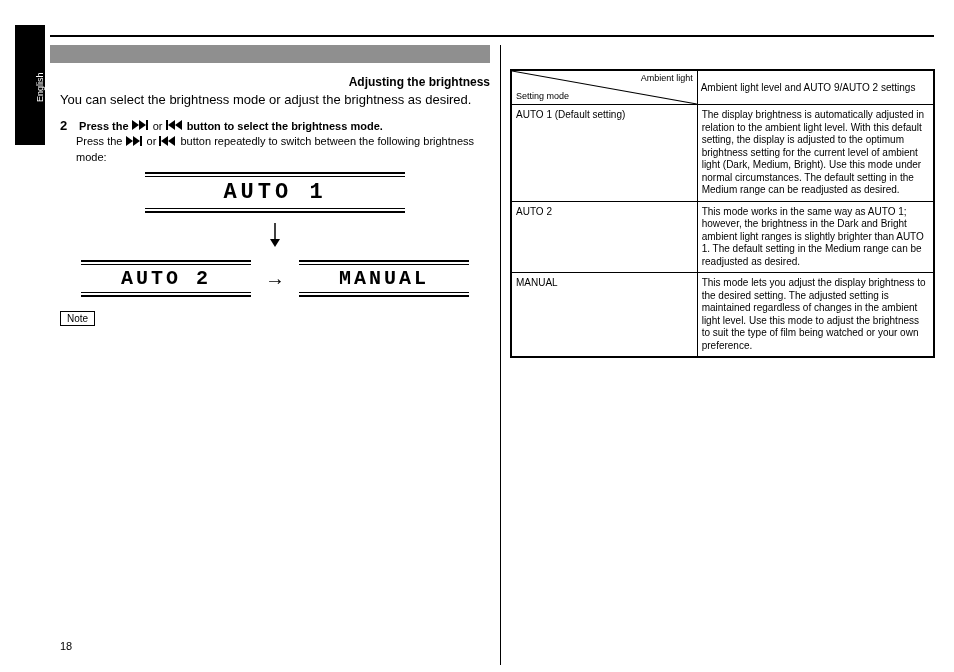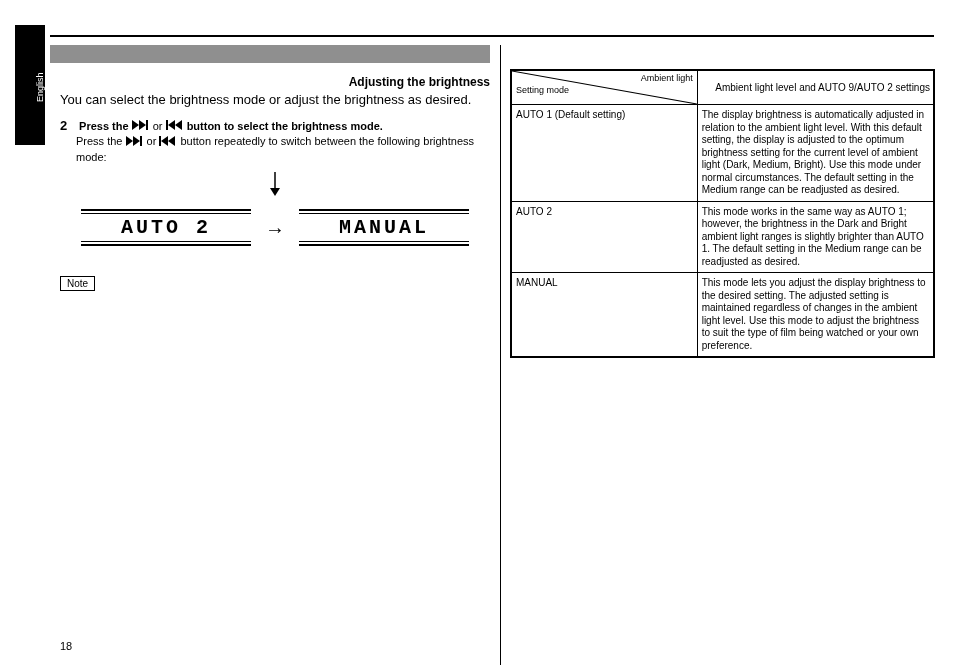--- a/index.html
+++ b/index.html
@@ -138,36 +138,36 @@
   }
   .arrow-right {
     font-size: 20px;
     font-weight: bold;
   }
   .note-label {
     border: 1px solid #000;
     display: inline-block;
     padding: 1px 6px;
     font-size: 10px;
-    margin-top: 20px;
+    margin-top: 4px;
     margin-bottom: 4px;
   }
   .bullet { margin-left: 10px; }
   .table-wrap {
     border: 1px solid #000;
     margin-top: 4px;
   }
   .table-wrap table {
     width: 100%;
     border-collapse: collapse;
     font-size: 10px;
   }
   .table-wrap th {
     border: 1px solid #000;
-    text-align: right;
+    text-align: left;
     padding: 4px 3px;
     vertical-align: middle;
     font-weight: normal;
     line-height: 1.2;
   }
   .table-wrap td {
     border: 1px solid #000;
     padding: 4px 4px;
     vertical-align: top;
     line-height: 1.25;
@@ -178,21 +178,21 @@
     padding: 0 !important;
     height: 34px;
   }
   .th-split .diag {
     position:absolute; inset:0;
   }
   .th-split .a {
     position: absolute; right: 4px; top: 2px; font-size:9px;
   }
   .th-split .b {
-    position: absolute; left: 4px; bottom: 8px; font-size:9px;
+    position: absolute; left: 4px; bottom: 2px; font-size:9px;
   }
   .page-num {
     position: absolute;
     left: 40px;
     bottom: 0;
     font-size: 11px;
   }
 </style>
 </head>
 <body>
@@ -246,20 +246,23 @@
           <svg width="18" height="10" viewBox="0 0 18 10">
               <rect x="0" y="0" width="2" height="10" fill="#000"></rect>
               <polygon points="9,0 2,5 9,10" fill="#000"></polygon>
               <polygon points="16,0 9,5 16,10" fill="#000"></polygon>
             </svg>
         </span>
         <span> button repeatedly to switch between the following brightness mode:</span>
       </span>
     </div>
 
+    <div class="lcd-box">
+      <div class="lcd-box-inner">AUTO  1</div>
+    </div>
 
     <div class="body-text" style="text-align:center;">
       <svg width="14" height="24" viewBox="0 0 14 24">
           <line x1="7" y1="0" x2="7" y2="18" stroke="#000" stroke-width="1.5"></line>
           <polygon points="2,16 12,16 7,24" fill="#000"></polygon>
         </svg>
     </div>
 
     <div class="lcd-row">
       <div class="lcd-small">

